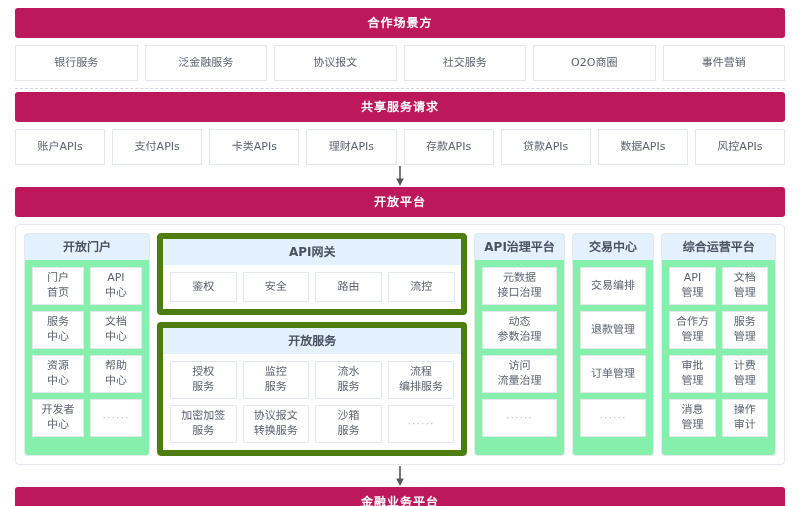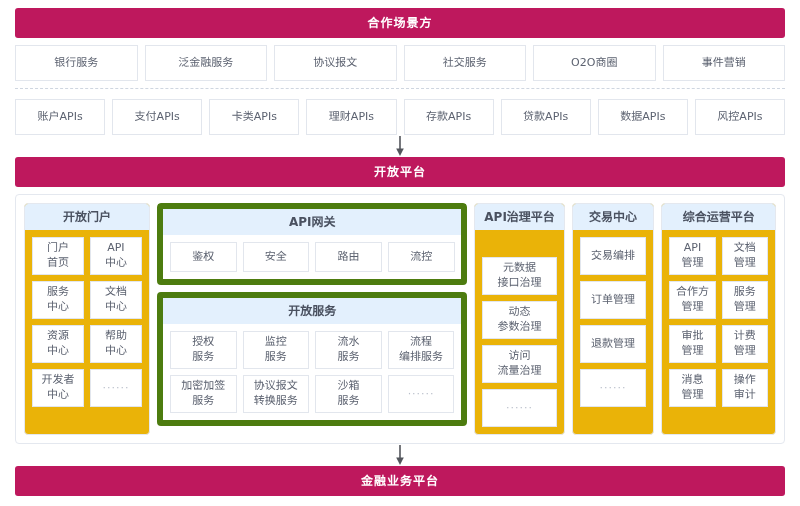--- a/index.html
+++ b/index.html
@@ -90,29 +90,29 @@
     margin-top: 7px;
     padding: 8px;
     display: flex;
     gap: 7px;
     box-sizing: border-box;
   }
 
   .col {
     border: 1px solid #e4e8ef;
     border-radius: 4px;
-    background: #eab308;
+    background: #86efac;
     display: flex;
     flex-direction: column;
     box-sizing: border-box;
     overflow: hidden;
   }
   .col-portal   { width: 134px; }
   .col-gateway  { flex: 1 1 auto; border: none; padding: 0; background: transparent; gap: 7px; }
-  .col-governance { width: 96px; gap: 20px; }
+  .col-governance { width: 96px; }
   .col-trade      { width: 88px; }
   .col-ops        { width: 122px; }
 
   .panel {
     border: 6px solid #4d7c0f;
     border-radius: 4px;
     background: #ffffff;
     box-sizing: border-box;
     overflow: hidden;
   }
@@ -150,20 +150,21 @@
     <div class="chip">泛金融服务</div>
     <div class="chip">协议报文</div>
     <div class="chip">社交服务</div>
     <div class="chip">O2O商圈</div>
     <div class="chip">事件营销</div>
   </div>
 
   <div class="dashed-sep"></div>
 
   <div style="height:3px"></div>
+  <div class="banner">共享服务请求</div>
   <div class="chip-row">
     <div class="chip">账户APIs</div>
     <div class="chip">支付APIs</div>
     <div class="chip">卡类APIs</div>
     <div class="chip">理财APIs</div>
     <div class="chip">存款APIs</div>
     <div class="chip">贷款APIs</div>
     <div class="chip">数据APIs</div>
     <div class="chip">风控APIs</div>
   </div>
@@ -245,22 +246,22 @@
         <div class="chip">访问
 流量治理</div>
         <div class="chip ellipsis">······</div>
       </div>
     </div>
 
     <div class="col col-trade">
       <div class="panel-head">交易中心</div>
       <div class="panel-body one-col">
         <div class="chip">交易编排</div>
+        <div class="chip">退款管理</div>
         <div class="chip">订单管理</div>
-        <div class="chip">退款管理</div>
         <div class="chip ellipsis">······</div>
       </div>
     </div>
 
     <div class="col col-ops">
       <div class="panel-head">综合运营平台</div>
       <div class="panel-body two-col">
         <div class="chip">API
 管理</div>
         <div class="chip">文档

